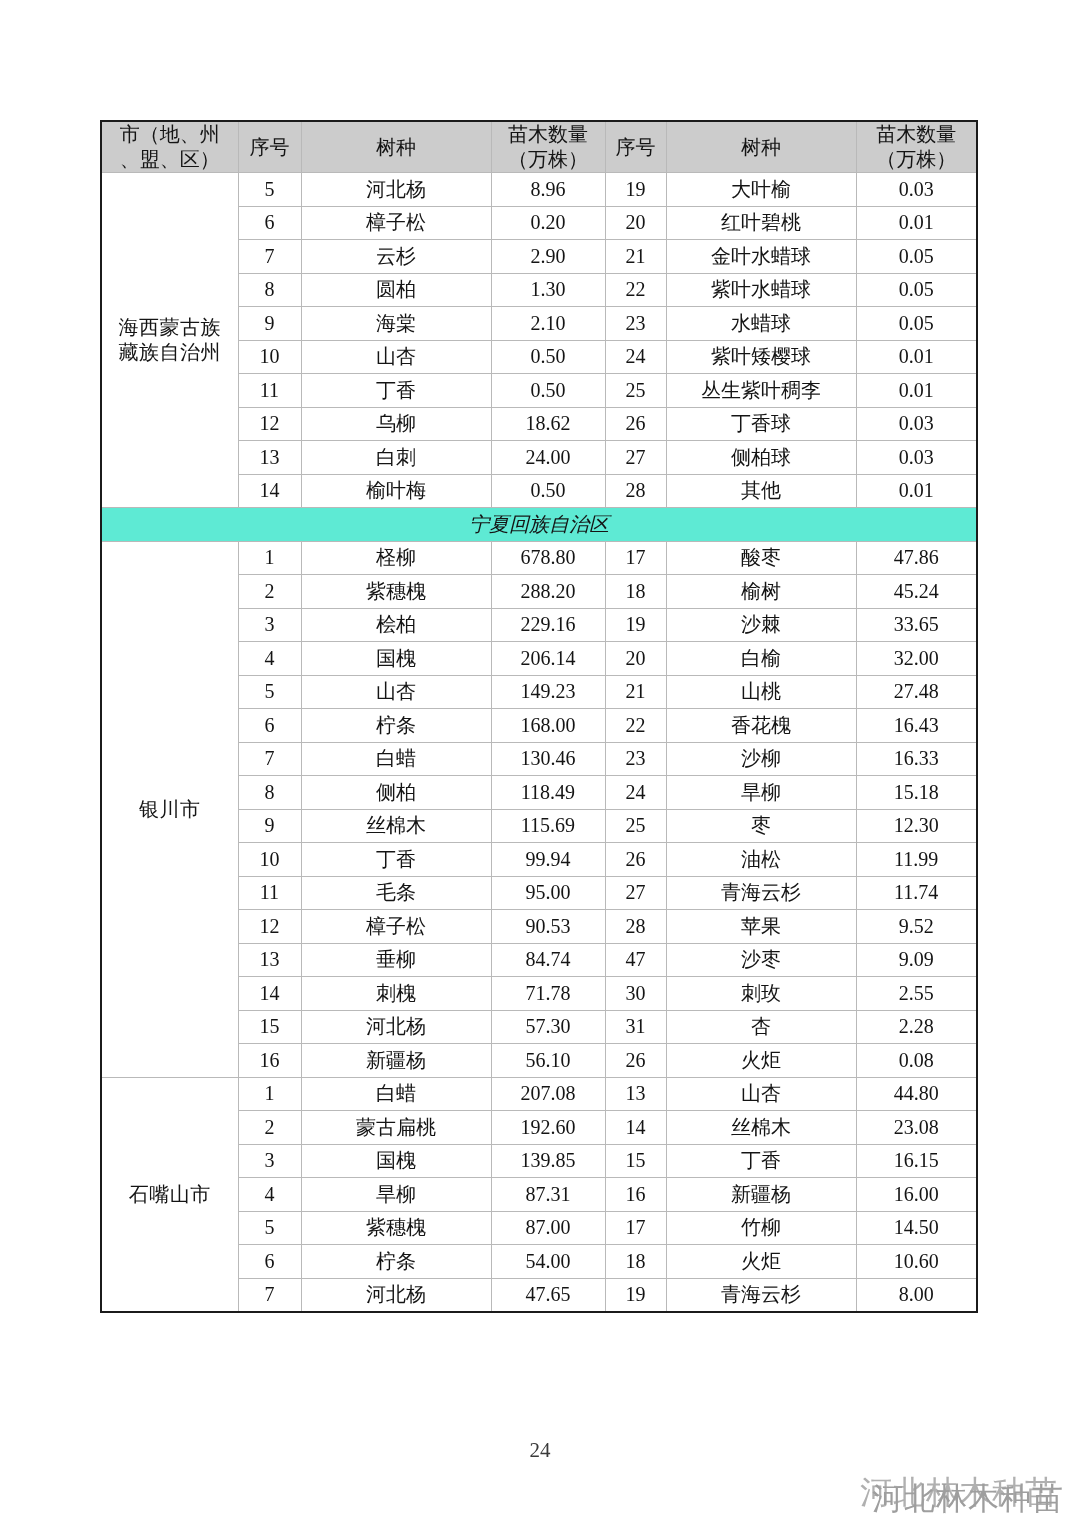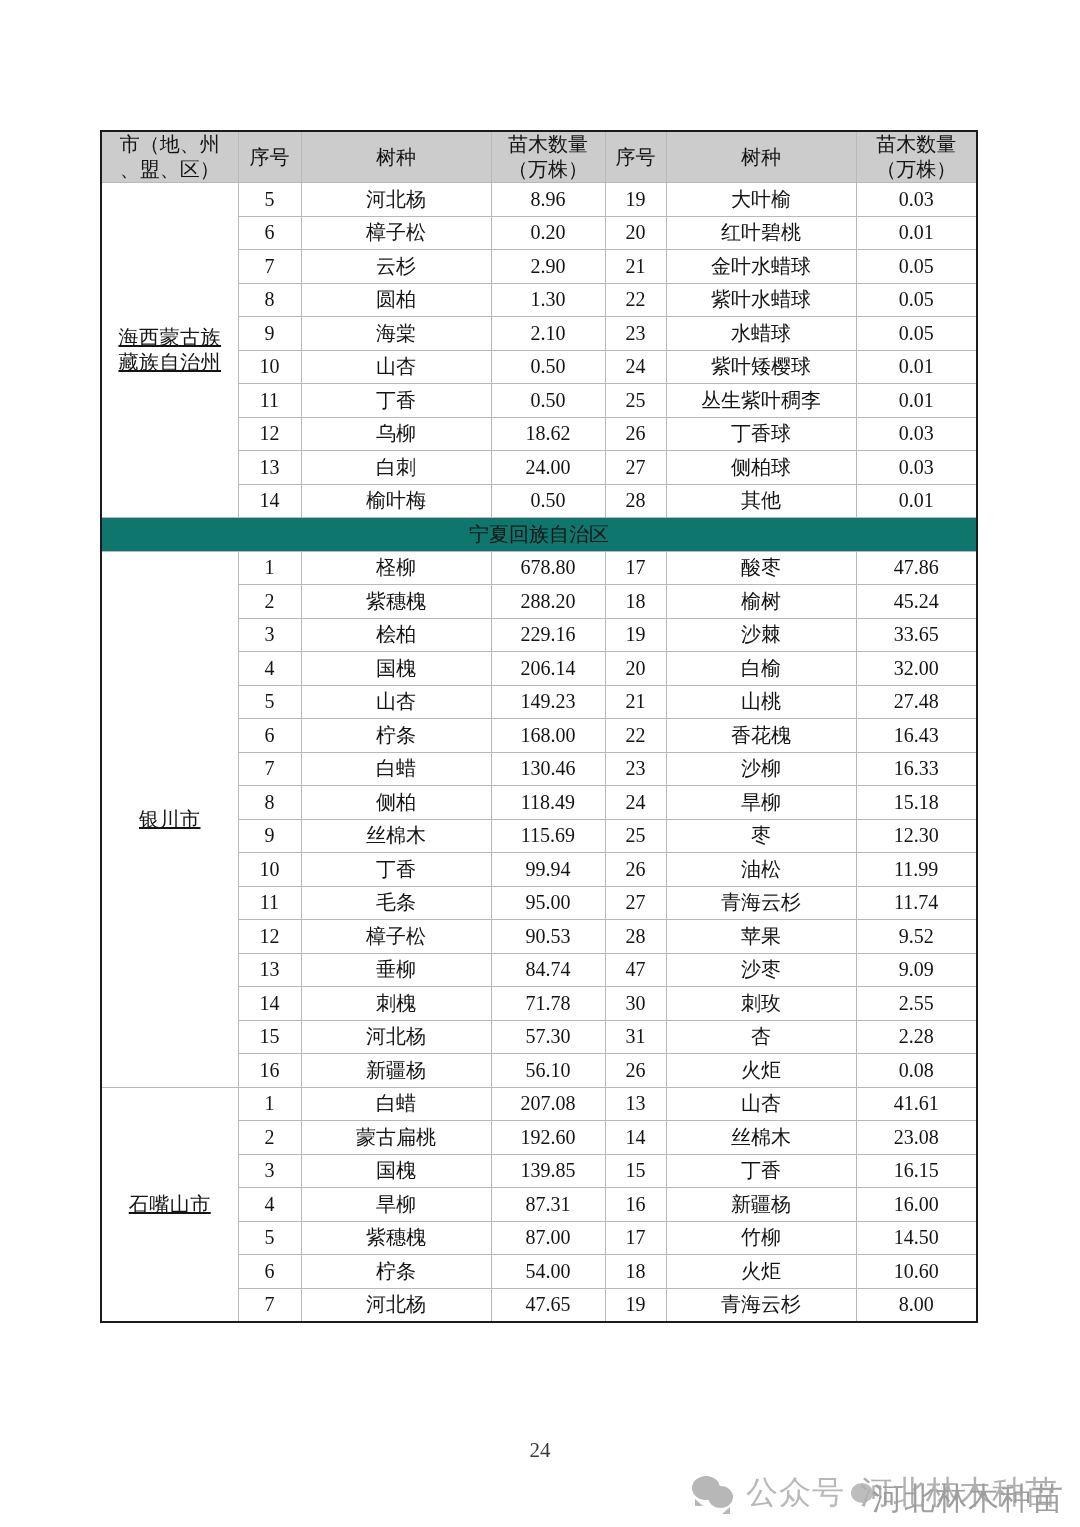--- a/index.html
+++ b/index.html
@@ -20,21 +20,21 @@
     position: absolute;
     left: 0; top: 0;
     width: 1080px;
     height: 1527px;
   }
 
   
   #nursery-table {
     position: absolute;
     left: 100px;
-    top: 130px;
+    top: 120px;
     width: 878px;
     border-collapse: collapse;
     table-layout: fixed;
   }
   #nursery-table td {
     border: 1px solid #b9b9b9;
     padding: 0;
     text-align: center;
     vertical-align: middle;
     font-size: 20px;
@@ -52,25 +52,26 @@
 
   
   .hdr-row td { 
     background: #cccccc;
     border-top: 2.5px solid #1b1b1b;
     border-bottom: 2.5px solid #1b1b1b;
     height: 66px;
     font-size: 20px;
   }
   .sec-row td {
-    background: #0f766e;
+    background: #5eead4;
     border-top: 2.5px solid #1b1b1b;
     border-bottom: 2.5px solid #1b1b1b;
     height: 55px;
     font-size: 21px;
+    font-style: italic;
   }
   .grp-end td { border-bottom: 2.5px solid #1b1b1b; }
   .grp-start td { border-top: 2.5px solid #1b1b1b; }
 
   
   td.heavy-left { border-left: 2.5px solid #1b1b1b; }
   td.region { border-right: 1px solid #b9b9b9; }
 
   
   col.c-region { width: 137px; }
@@ -79,21 +80,20 @@
   col.c-qty    { width: 114px; }
   col.c-no2    { width: 61px; }
   col.c-tree2  { width: 190px; }
   col.c-qty2   { width: 121px; }
 
   .region-cell {
     font-size: 21px;
     line-height: 1.3;
     white-space: pre-line;
     letter-spacing: 0.5px;
-    text-decoration: underline;
   }
   .hdr-cell-region {
     font-size: 20px;
     line-height: 1.3;
     white-space: pre-line;
     padding: 0 6px;
     text-align: center;
   }
   .hdr-cell {
     white-space: pre-line;
@@ -431,21 +431,21 @@
           <td>火炬</td>
           <td>0.08</td>
         </tr>
         <tr class="grp-start">
           <td class="region region-cell" rowspan="7">石嘴山市</td>
           <td>1</td>
           <td>白蜡</td>
           <td>207.08</td>
           <td class="heavy-left">13</td>
           <td>山杏</td>
-          <td>41.61</td>
+          <td>44.80</td>
         </tr>
         <tr>
           <td>2</td>
           <td>蒙古扁桃</td>
           <td>192.60</td>
           <td class="heavy-left">14</td>
           <td>丝棉木</td>
           <td>23.08</td>
         </tr>
         <tr>
@@ -486,28 +486,20 @@
           <td>47.65</td>
           <td class="heavy-left">19</td>
           <td>青海云杉</td>
           <td>8.00</td>
         </tr>
       </tbody>
   </table>
 
   <div id="page-number">24</div>
 
-  <div id="watermark">
-    <span class="wm-chat-icon">
-      <span class="b1"></span>
-        <span class="b2"></span>
-    </span>
-    <span class="wm-text">公众号</span>
-    <span class="wm-dot"></span>
-  </div>
   <div id="watermark-2">
     <span class="wm-text">河北林木种苗</span>
   </div>
   <div id="watermark-3">
     <span class="wm-text">河北林木种苗</span>
   </div>
 
 </div>
 
 </body></html>

